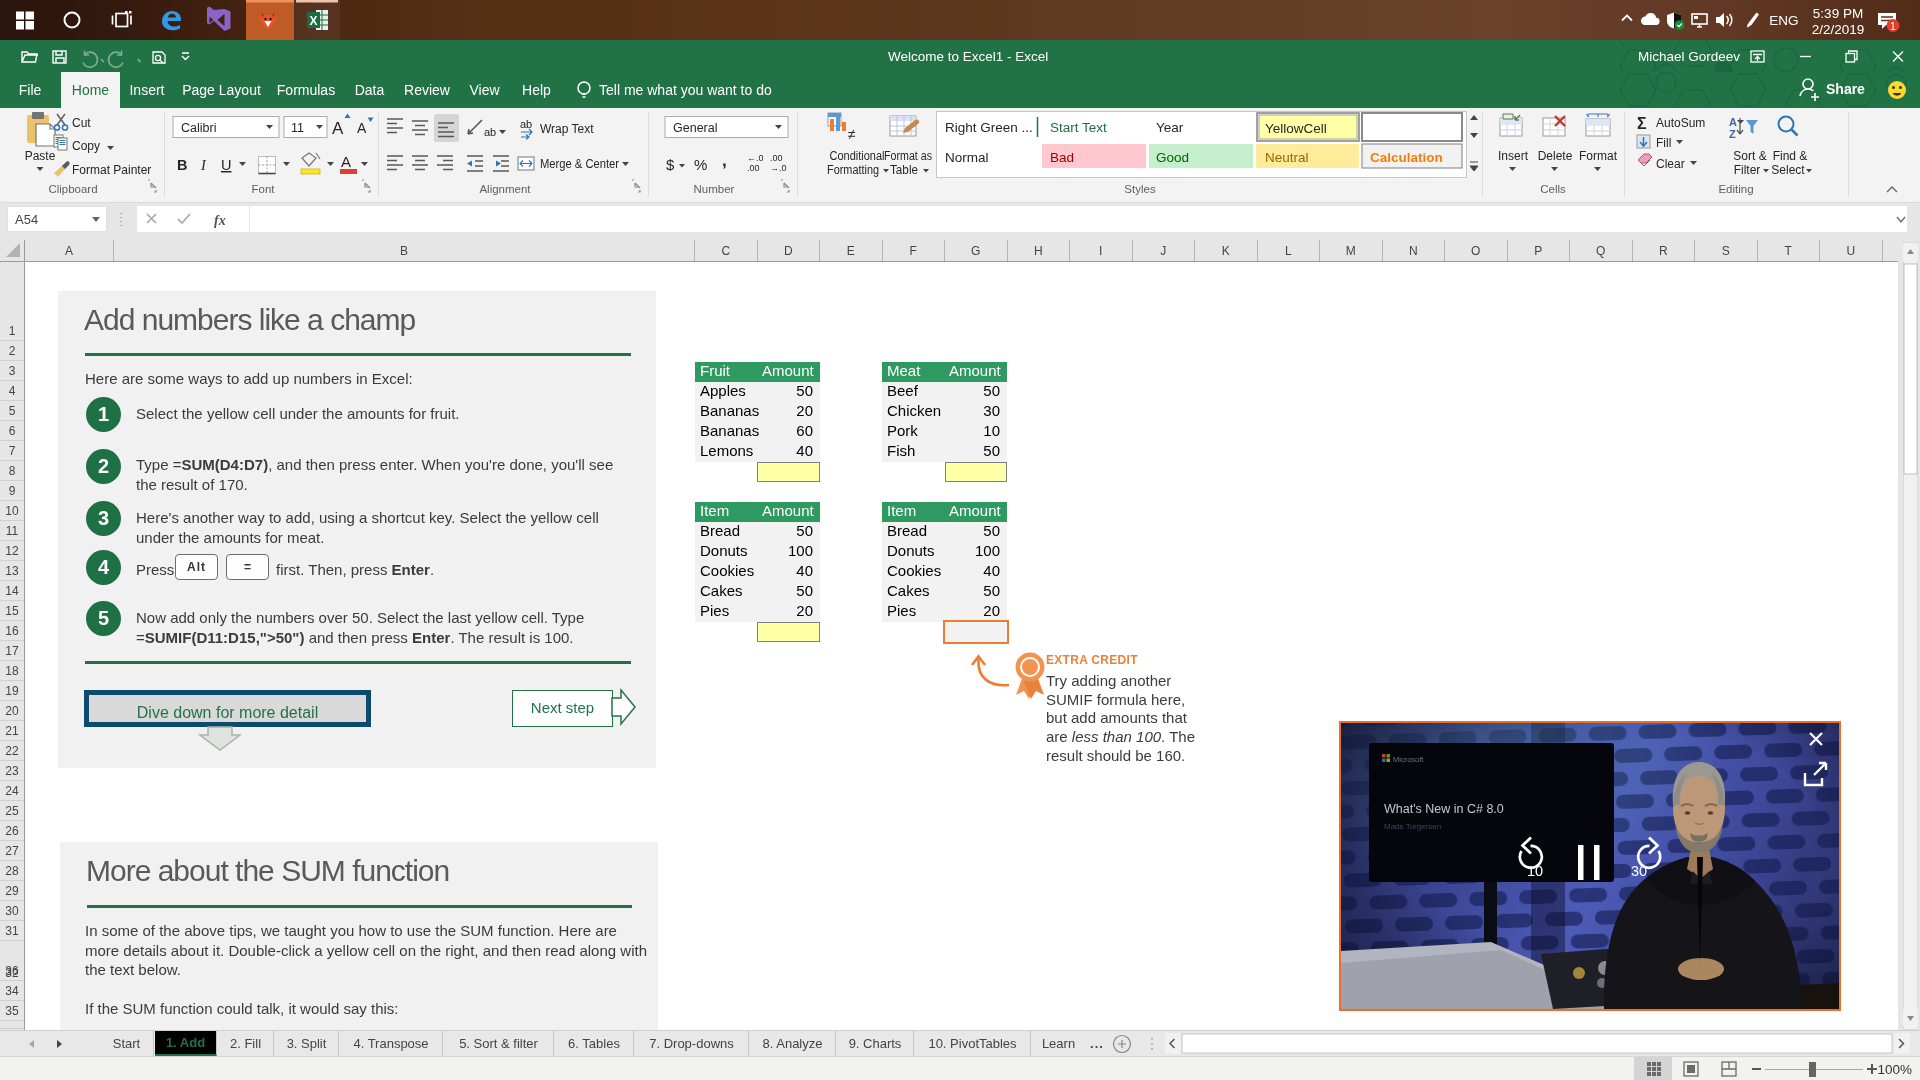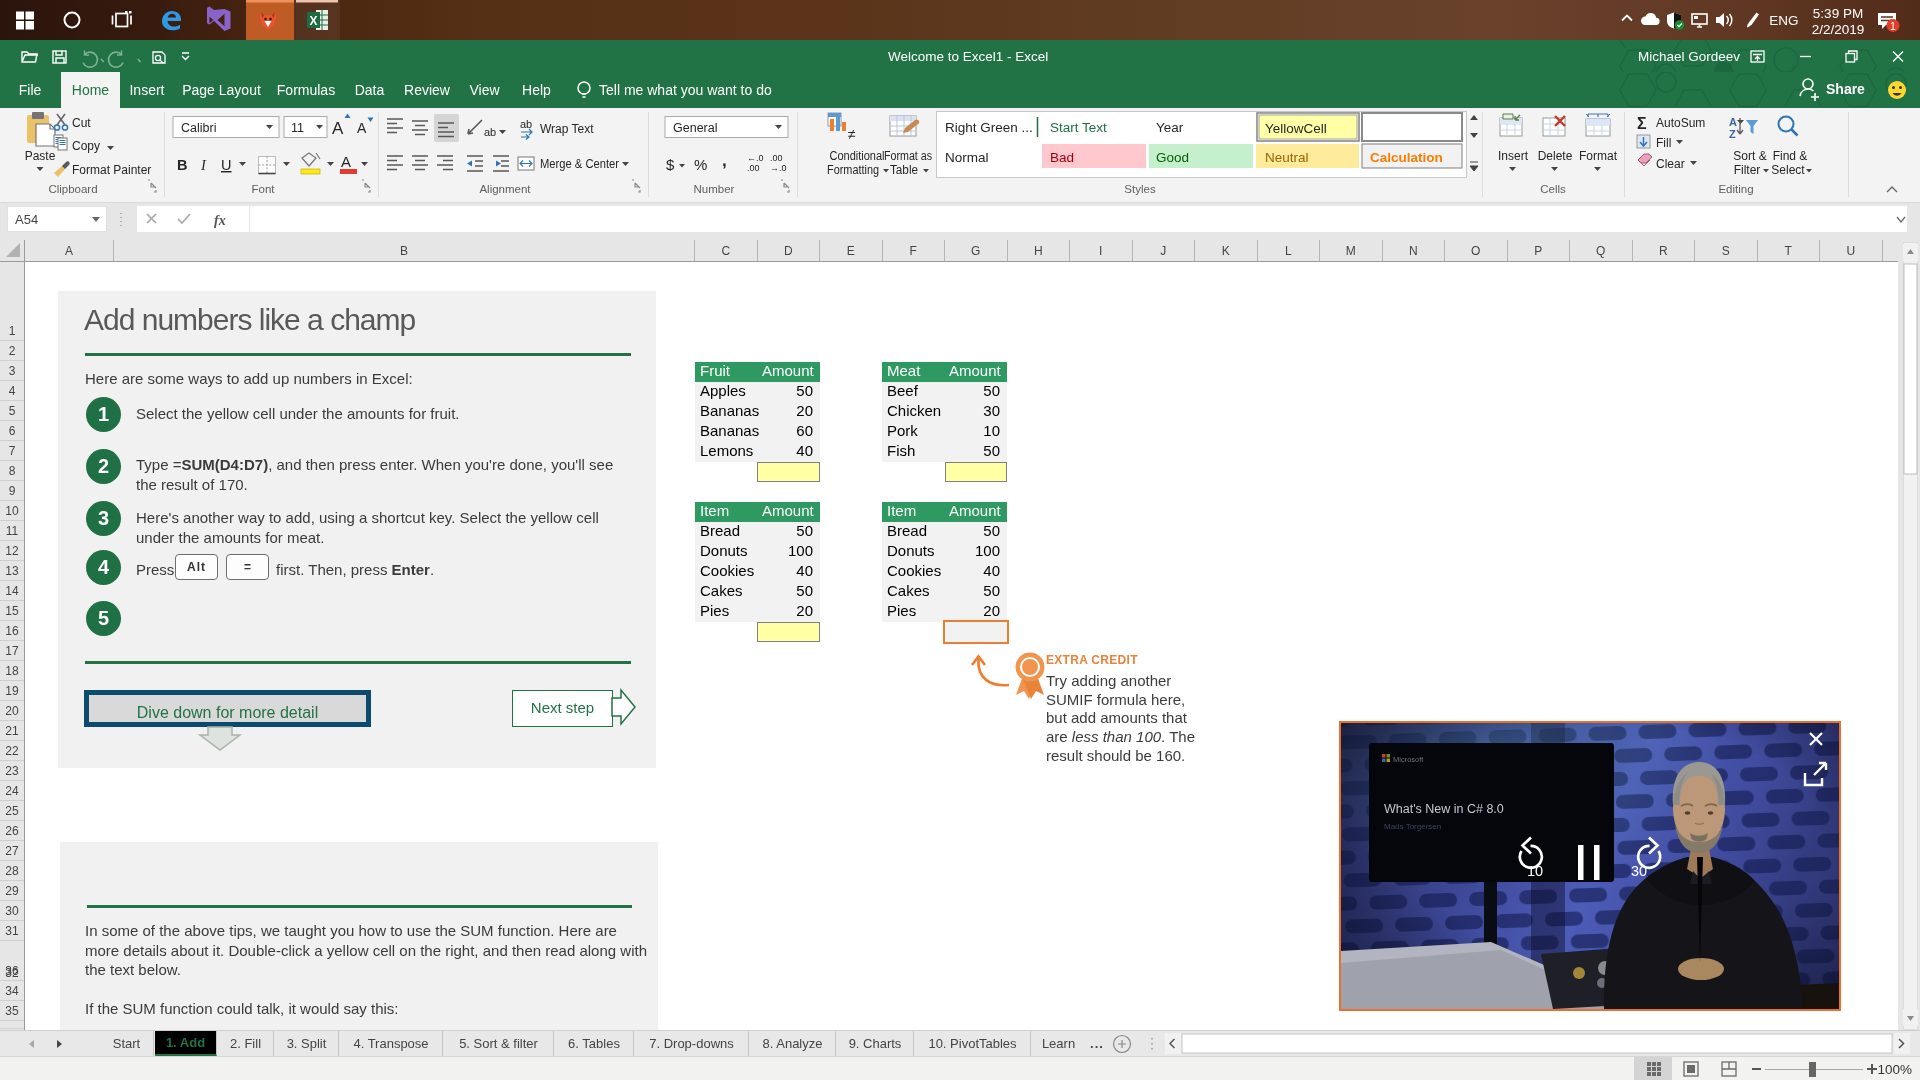--- a/index.html
+++ b/index.html
@@ -528,31 +528,33 @@
     <div class="stepc" style="left:60px;top:239px;">3</div>
     <div class="stepc" style="left:60px;top:288px;">4</div>
     <div class="stepc" style="left:60px;top:339px;">5</div>
     <div class="body15" style="left:110px;top:142px;">Select the yellow cell under the amounts for fruit.</div>
     <div class="body15" style="left:110px;top:193px;">Type =<b>SUM(D4:D7)</b>, and then press enter. When you're done, you'll see<br>the result of 170.</div>
     <div class="body15" style="left:110px;top:246px;">Here's another way to add, using a shortcut key. Select the yellow cell<br>under the amounts for meat.</div>
     <div class="body15" style="left:110px;top:298px;">Press</div>
     <div class="abs" style="left:149px;top:292px;width:43px;height:26px;border:1px solid #6e6e6e;border-radius:4px;background:#fdfdfd;font-size:12px;font-weight:bold;color:#333;text-align:center;line-height:24px;letter-spacing:1px;">Alt</div>
     <div class="abs" style="left:200px;top:292px;width:43px;height:26px;border:1px solid #6e6e6e;border-radius:4px;background:#fdfdfd;font-size:12px;font-weight:bold;color:#333;text-align:center;line-height:24px;">=</div>
     <div class="body15" style="left:250px;top:298px;">first. Then, press <b>Enter</b>.</div>
+    <div class="body15" style="left:110px;top:346px;">Now add only the numbers over 50. Select the last yellow cell. Type<br>=<b>SUMIF(D11:D15,"&gt;50")</b> and then press <b>Enter</b>. The result is 100.</div>
     <div class="grule" style="left:59px;top:399px;width:546px;"></div>
     <div class="abs" style="left:58px;top:428px;width:287px;height:37px;background:#d9d9d9;border:5px solid #0c4a6e;color:#217346;font-size:16px;text-align:center;line-height:35px;">Dive down for more detail</div>
     <svg width="60" height="26" style="position:absolute;left:172px;top:464px;">
       <path d="M10 1 h24 v8 h8 L22 24 L2 9 h8 z" fill="#dfe3df" stroke="#a9b3aa" stroke-width="1.5" transform="rotate(0 22 12)"></path>
     </svg>
     <div class="abs" style="left:486px;top:428px;width:101px;height:37px;background:#fff;border:1.5px solid #217346;color:#217346;font-size:15px;text-align:center;line-height:34px;">Next step</div>
     <svg width="30" height="45" style="position:absolute;left:585px;top:424px;">
       <path d="M1 12 h9 v-8 L24 21 L10 38 v-8 h-9 z" fill="#fff" stroke="#217346" stroke-width="1.5"></path>
     </svg>
 
     <div class="panel" style="left:34px;top:580px;width:598px;height:188px;"></div>
+    <div class="bigtitle" style="left:60px;top:592px;">More about the SUM function</div>
     <div class="grule" style="left:61px;top:643px;width:545px;"></div>
     <div class="body15" style="left:59px;top:659px;">In some of the above tips, we taught you how to use the SUM function. Here are<br>more details about it. Double-click a yellow cell on the right, and then read along with<br>the text below.</div>
     <div class="body15" style="left:59px;top:737px;">If the SUM function could talk, it would say this:</div>
 
     <div class="thead" style="left:669px;top:100px;width:125px;height:20px;">
         <div class="tl">Fruit</div>
         <div class="tr2">Amount</div>
       </div>
     <div class="trow" style="left:669px;top:120px;width:125px;height:20px;">
         <div class="tl">Apples</div>

